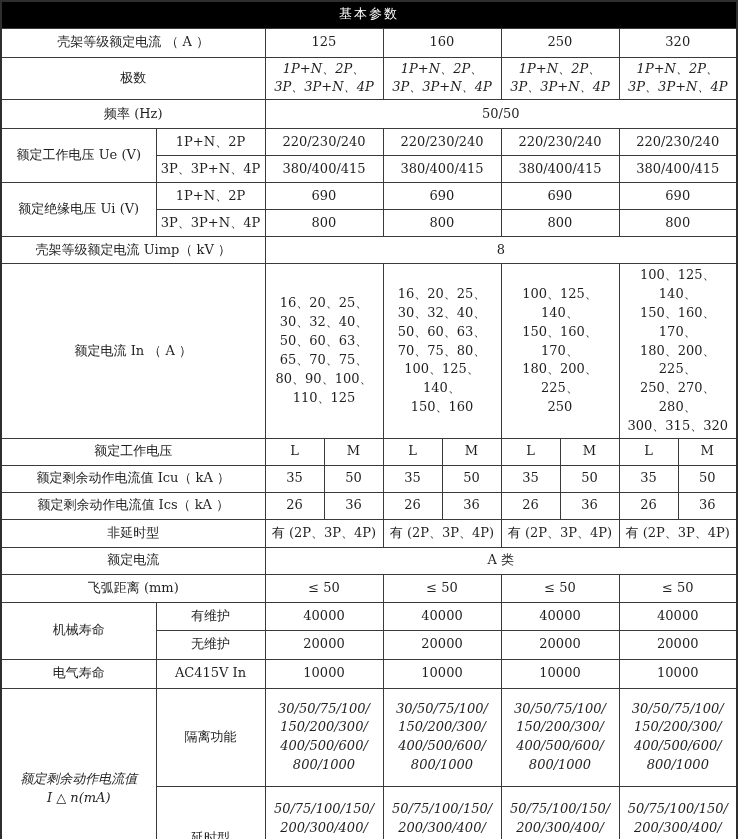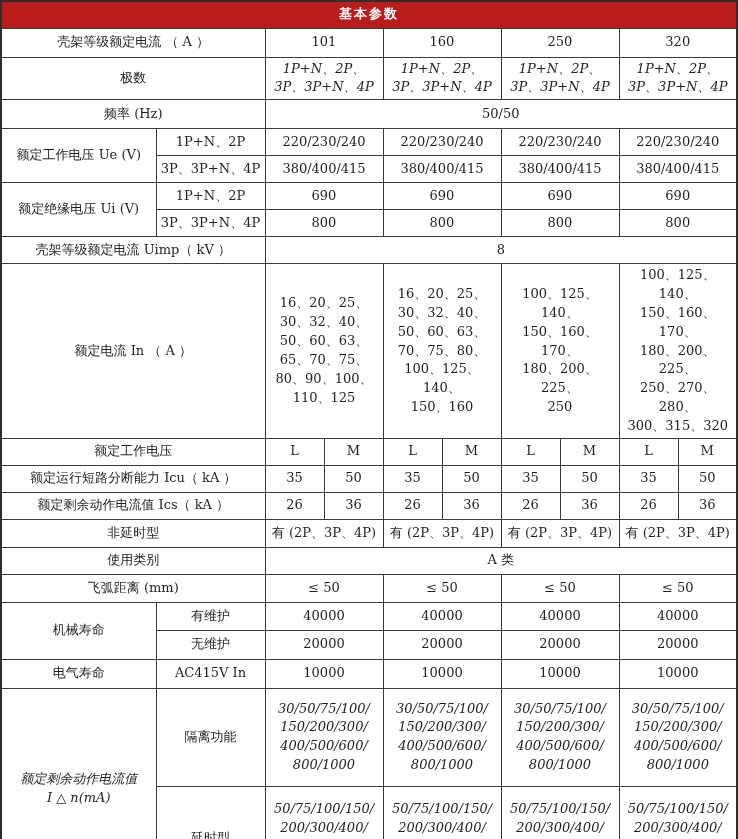--- a/index.html
+++ b/index.html
@@ -17,25 +17,25 @@
   table.spec td {
     border: 1px solid #3a3a3a;
     text-align: center;
     vertical-align: middle;
     font-size: 13px;
     padding: 2px 3px;
     line-height: 1.45;
     overflow: hidden;
   }
   .title-cell {
-    background: #b91c1c;
+    background: #000000;
     color: #ffffff;
     font-size: 15px;
     letter-spacing: 2px;
-    font-weight: 700;
+    font-weight: 400;
   }
   .pre { white-space: pre-line; font-style: italic; }
   .list-cell {
     text-align: left;
     padding-left: 7px;
     line-height: 19px;
     white-space: pre-line;
   }
   .residual-cell {
     line-height: 25px;
@@ -61,21 +61,21 @@
         <col style="width:59px">
     </colgroup>
 
     <tbody>
         <tr style="height:27px">
       <td colspan="10" class="title-cell">基本参数</td>
     </tr>
 
     <tr style="height:29px">
       <td colspan="2">壳架等级额定电流 （ A ）</td>
-      <td colspan="2">101</td>
+      <td colspan="2">125</td>
       <td colspan="2">160</td>
       <td colspan="2">250</td>
       <td colspan="2">320</td>
     </tr>
 
     <tr style="height:42px">
       <td colspan="2">极数</td>
       <td colspan="2" class="pre">1P+N、2P、
 3P、3P+N、4P</td>
       <td colspan="2" class="pre">1P+N、2P、
@@ -159,21 +159,21 @@
       <td>M</td>
       <td>L</td>
       <td>M</td>
       <td>L</td>
       <td>M</td>
       <td>L</td>
       <td>M</td>
     </tr>
 
     <tr style="height:27px">
-      <td colspan="2">额定运行短路分断能力 Icu（ kA ）</td>
+      <td colspan="2">额定剩余动作电流值 Icu（ kA ）</td>
       <td>35</td>
       <td>50</td>
       <td>35</td>
       <td>50</td>
       <td>35</td>
       <td>50</td>
       <td>35</td>
       <td>50</td>
     </tr>
 
@@ -191,21 +191,21 @@
 
     <tr style="height:28px">
       <td colspan="2">非延时型</td>
       <td colspan="2">有 (2P、3P、4P)</td>
       <td colspan="2">有 (2P、3P、4P)</td>
       <td colspan="2">有 (2P、3P、4P)</td>
       <td colspan="2">有 (2P、3P、4P)</td>
     </tr>
 
     <tr style="height:27px">
-      <td colspan="2">使用类别</td>
+      <td colspan="2">额定电流</td>
       <td colspan="8">A 类</td>
     </tr>
 
     <tr style="height:28px">
       <td colspan="2">飞弧距离 (mm)</td>
       <td colspan="2">≤ 50</td>
       <td colspan="2">≤ 50</td>
       <td colspan="2">≤ 50</td>
       <td colspan="2">≤ 50</td>
     </tr>

